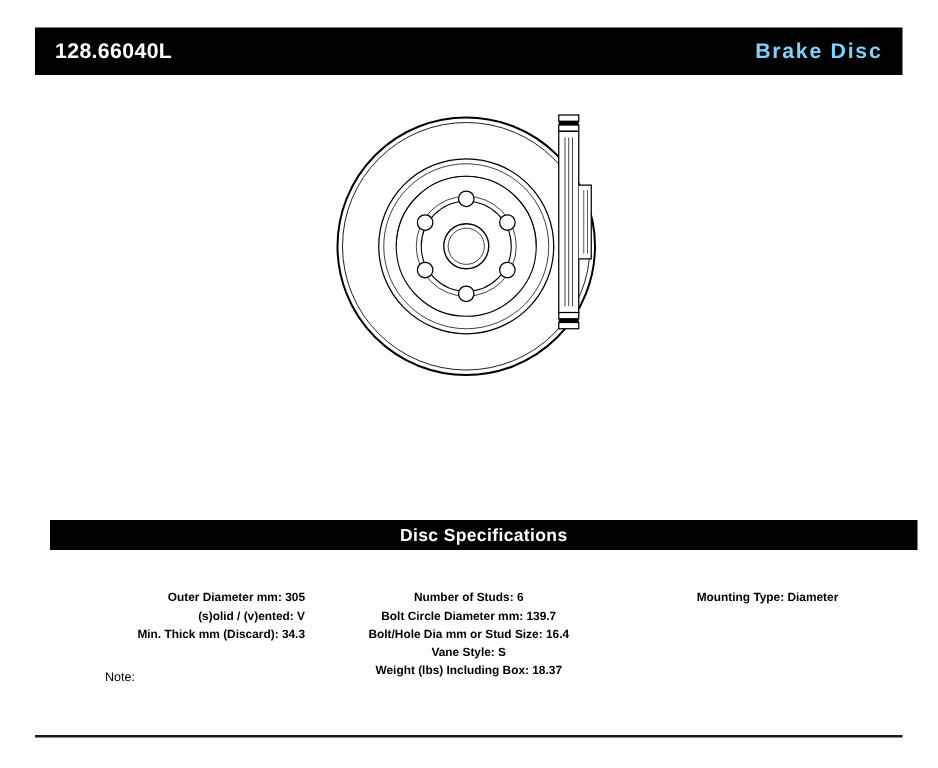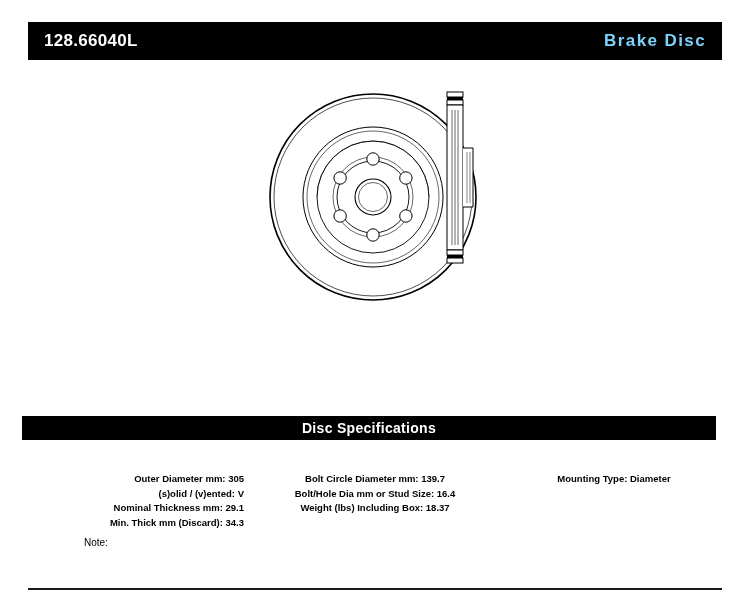--- a/index.html
+++ b/index.html
@@ -68,21 +68,21 @@
   }
   .disc-edge {
     position: absolute;
     left: 405px;
     top: 28px;
   }
 
   
   .spec-title-bar {
     position: absolute;
-    left: 22px;
+    left: 40px;
     top: 416px;
     width: 694px;
     height: 24px;
     background: #000000;
     display: flex;
     align-items: center;
     justify-content: center;
     text-decoration: underline;
   }
   .spec-title {
@@ -214,27 +214,28 @@
 
   <div class="spec-title-bar">
     <span class="spec-title">Disc Specifications</span>
   </div>
 
   <div class="spec-columns">
 
     <div class="spec-col left">
       <div class="spec-line">Outer Diameter mm: 305</div>
       <div class="spec-line">(s)olid / (v)ented: V</div>
-      <div class="spec-line">Nominal Thickness mm: 29.1</div>
       <div class="spec-line">Min. Thick mm (Discard): 34.3</div>
     </div>
 
     <div class="spec-col mid">
+      <div class="spec-line">Number of Studs: 6</div>
       <div class="spec-line">Bolt Circle Diameter mm: 139.7</div>
       <div class="spec-line">Bolt/Hole Dia mm or Stud Size: 16.4</div>
+      <div class="spec-line">Vane Style: S</div>
       <div class="spec-line">Weight (lbs) Including Box: 18.37</div>
     </div>
 
     <div class="spec-col right">
       <div class="spec-line">Mounting Type: Diameter</div>
     </div>
   </div>
 
   <div class="note-row">
     <span>Note:</span>

